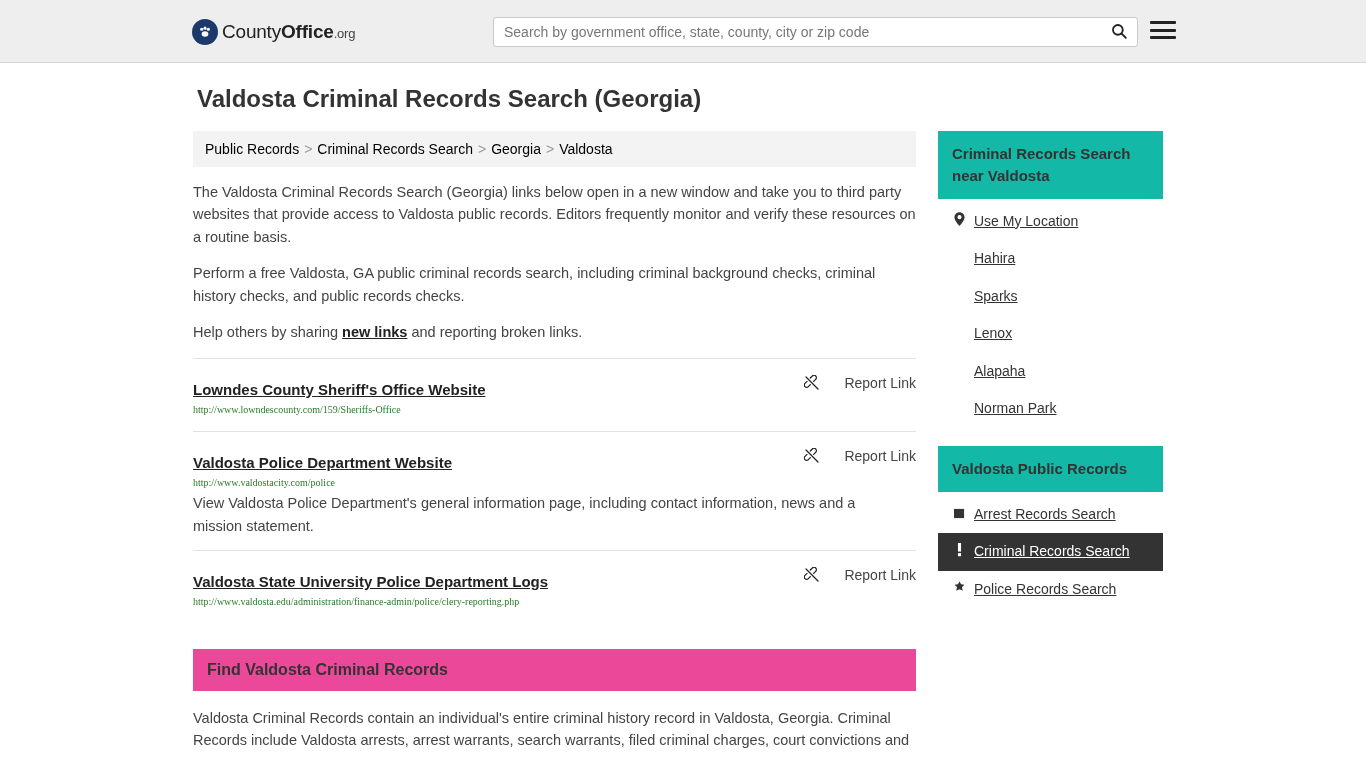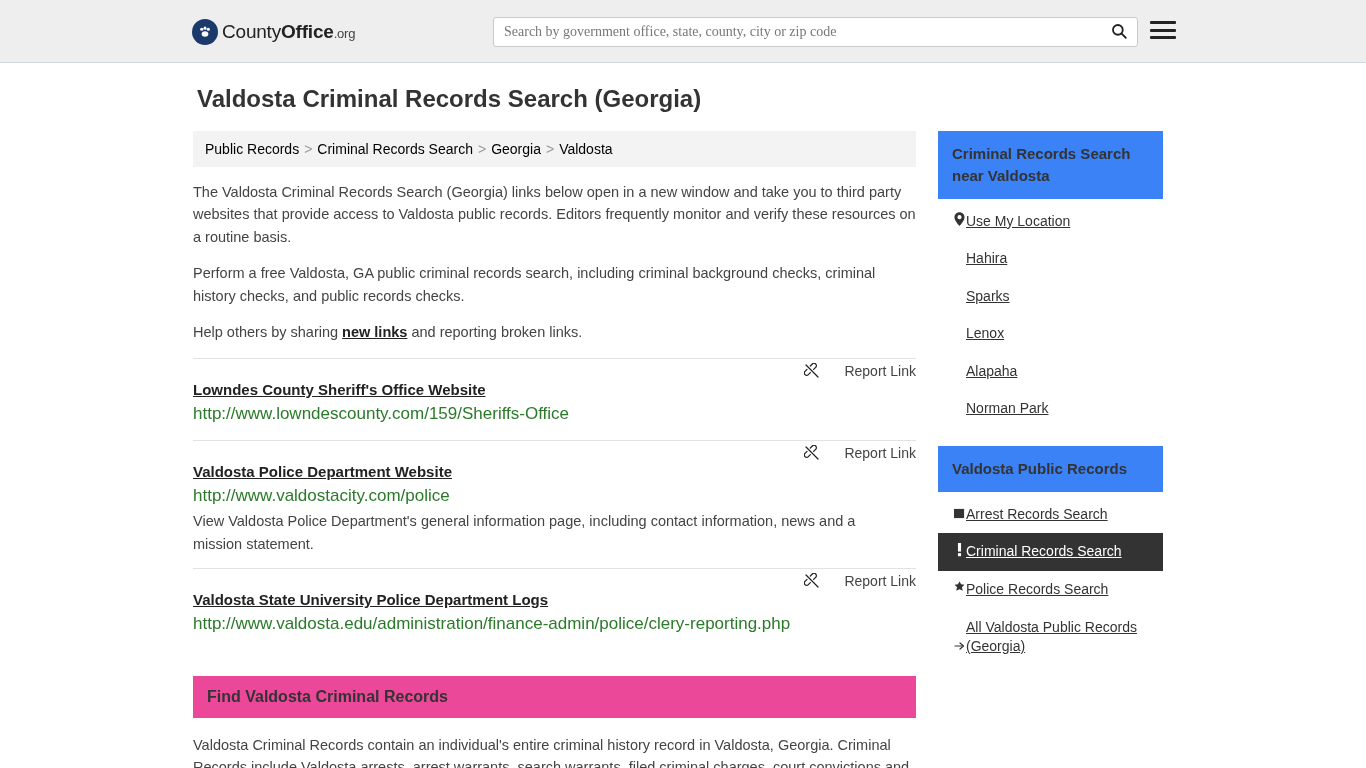--- a/index.html
+++ b/index.html
@@ -58,21 +58,21 @@
     border: 1px solid #c9c9c9;
     border-radius: 3px;
     display: flex;
     align-items: center;
   }
   .search-input {
     flex: 1;
     border: none;
     outline: none;
     background: transparent;
-    font-family: Liberation Serif, serif;
+    font-family: Liberation Sans, sans-serif;
     font-size: 14px;
     color: #333;
     padding: 0 10px;
     height: 100%;
   }
   .search-input::placeholder { color: #777777; }
   .search-btn {
     width: 36px; height: 100%;
     border: none;
     background: transparent;
@@ -142,35 +142,36 @@
   .listing:first-of-type { border-top: 1px solid #e2e2e2; }
   .listing-title {
     font-size: 15px;
     font-weight: bold;
     color: #222222;
     text-decoration: underline;
     display: inline-block;
     margin-bottom: 6px;
   }
   .listing-url {
-    font-size: 17px;
+    font-size: 10px;
     color: #2a7a2a;
     margin-bottom: 4px;
     word-break: break-all;
+    font-family: Liberation Serif, serif;
   }
   .listing-desc {
     font-size: 14.5px;
     line-height: 1.58;
     color: #444444;
     max-width: 700px;
   }
   .report-link {
     position: absolute;
     right: 0;
-    top: 4px;
+    top: 16px;
     display: flex;
     align-items: flex-end;
     gap: 24px;
     font-size: 14px;
     color: #444444;
     cursor: pointer;
   }
   .report-icon {
     width: 16px; height: 16px;
     display: inline-block;
@@ -186,31 +187,32 @@
   .section-box h2 {
     margin: 0;
     font-size: 16px;
     color: #333333;
     font-weight: bold;
   }
 
   
   .side-card { margin-bottom: 18px; }
   .side-head {
-    background: #3b82f6;
+    background: #14b8a6;
     padding: 12px 14px;
     font-size: 15px;
     font-weight: bold;
     color: #333333;
     line-height: 1.45;
   }
   .side-list { padding: 4px 0 0 0; }
   .side-item {
     display: flex;
-    align-items: flex-end;
+    align-items: center;
+    gap: 8px;
     padding: 9px 14px;
     font-size: 14px;
   }
   .side-item a {
     color: #333333;
     text-decoration: underline;
     line-height: 1.4;
   }
   .side-item.active {
     background: #333333;
@@ -400,29 +402,20 @@
 
             <div class="side-item">
               <span class="side-ico">
                 <svg width="13" height="13" viewBox="0 0 24 24" fill="#333">
                   <path d="M12 1 L15 6 L21 7 L16.5 11.5 L18 18 L12 15 L6 18 L7.5 11.5 L3 7 L9 6 Z"></path>
                 </svg>
               </span>
               <a href="#">Police Records Search</a>
             </div>
 
-            <div class="side-item">
-              <span class="side-ico">
-                <svg width="13" height="12" viewBox="0 0 24 24" fill="none" stroke="#333" stroke-width="2.4" stroke-linecap="round" stroke-linejoin="round">
-                  <line x1="3" y1="12" x2="19" y2="12"></line>
-                  <polyline points="13,6 20,12 13,18"></polyline>
-                </svg>
-              </span>
-              <a href="#">All Valdosta Public Records (Georgia)</a>
-            </div>
 
           </div>
         </div>
 
       </div>
 
     </div>
   </div>
 </div>
 

